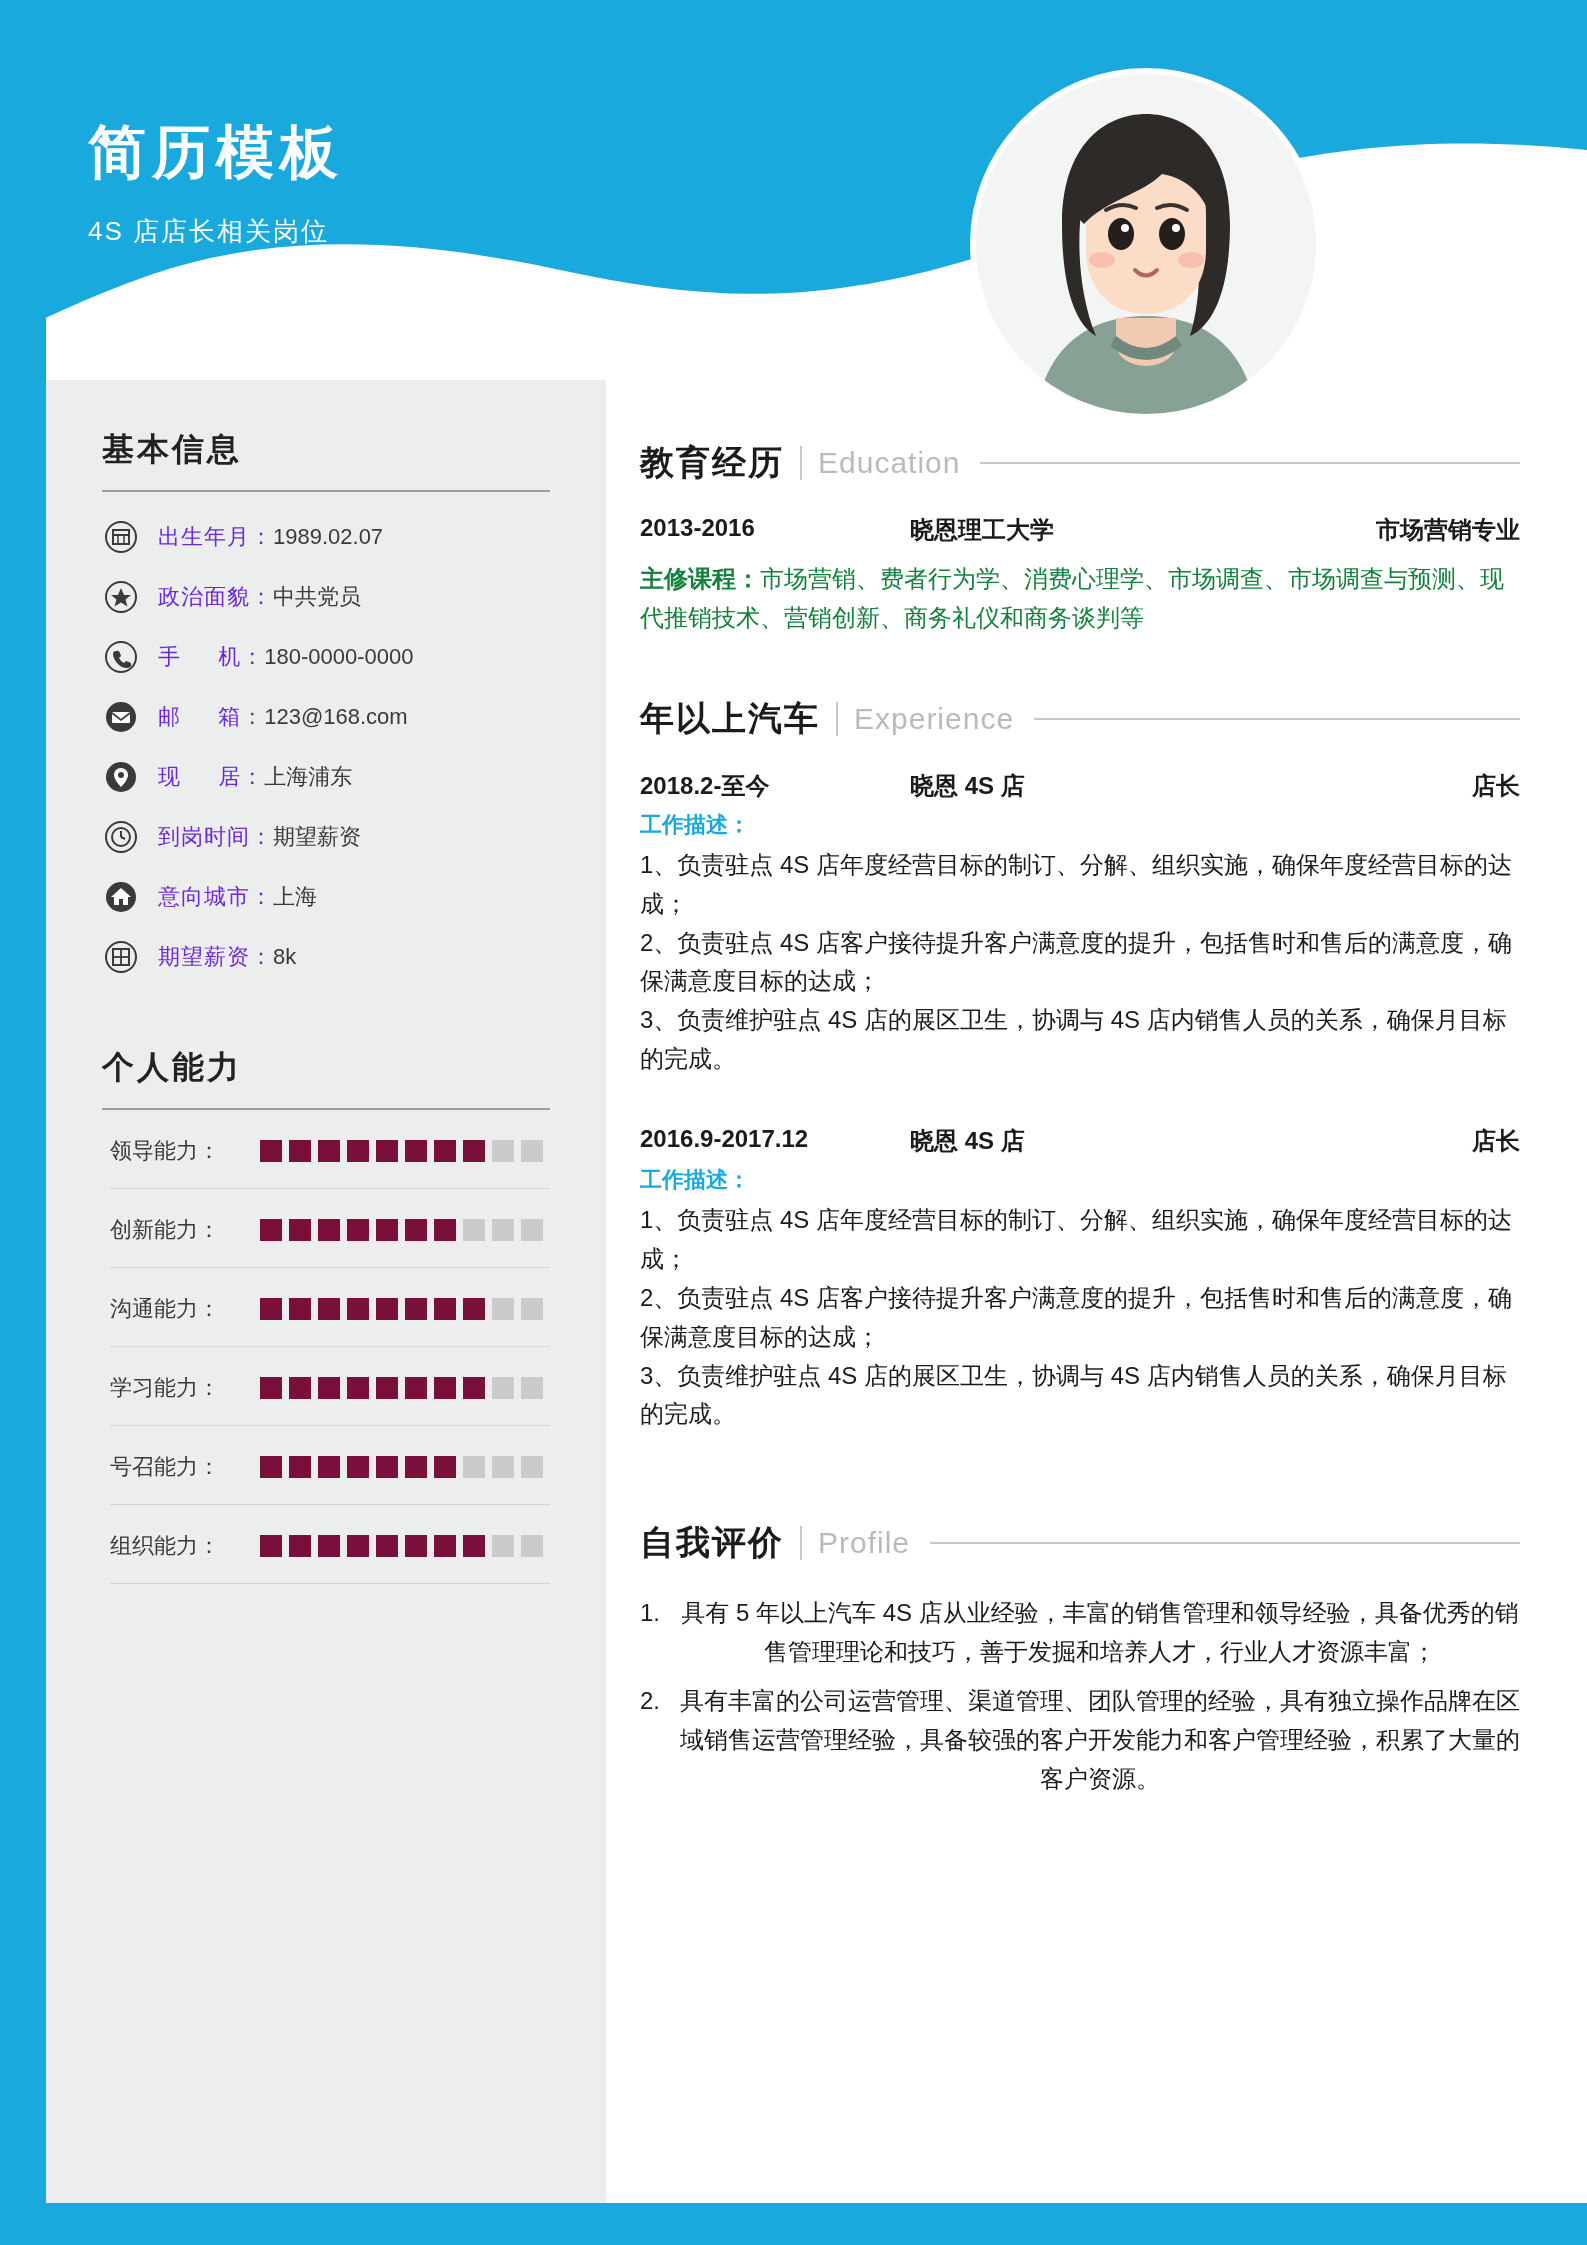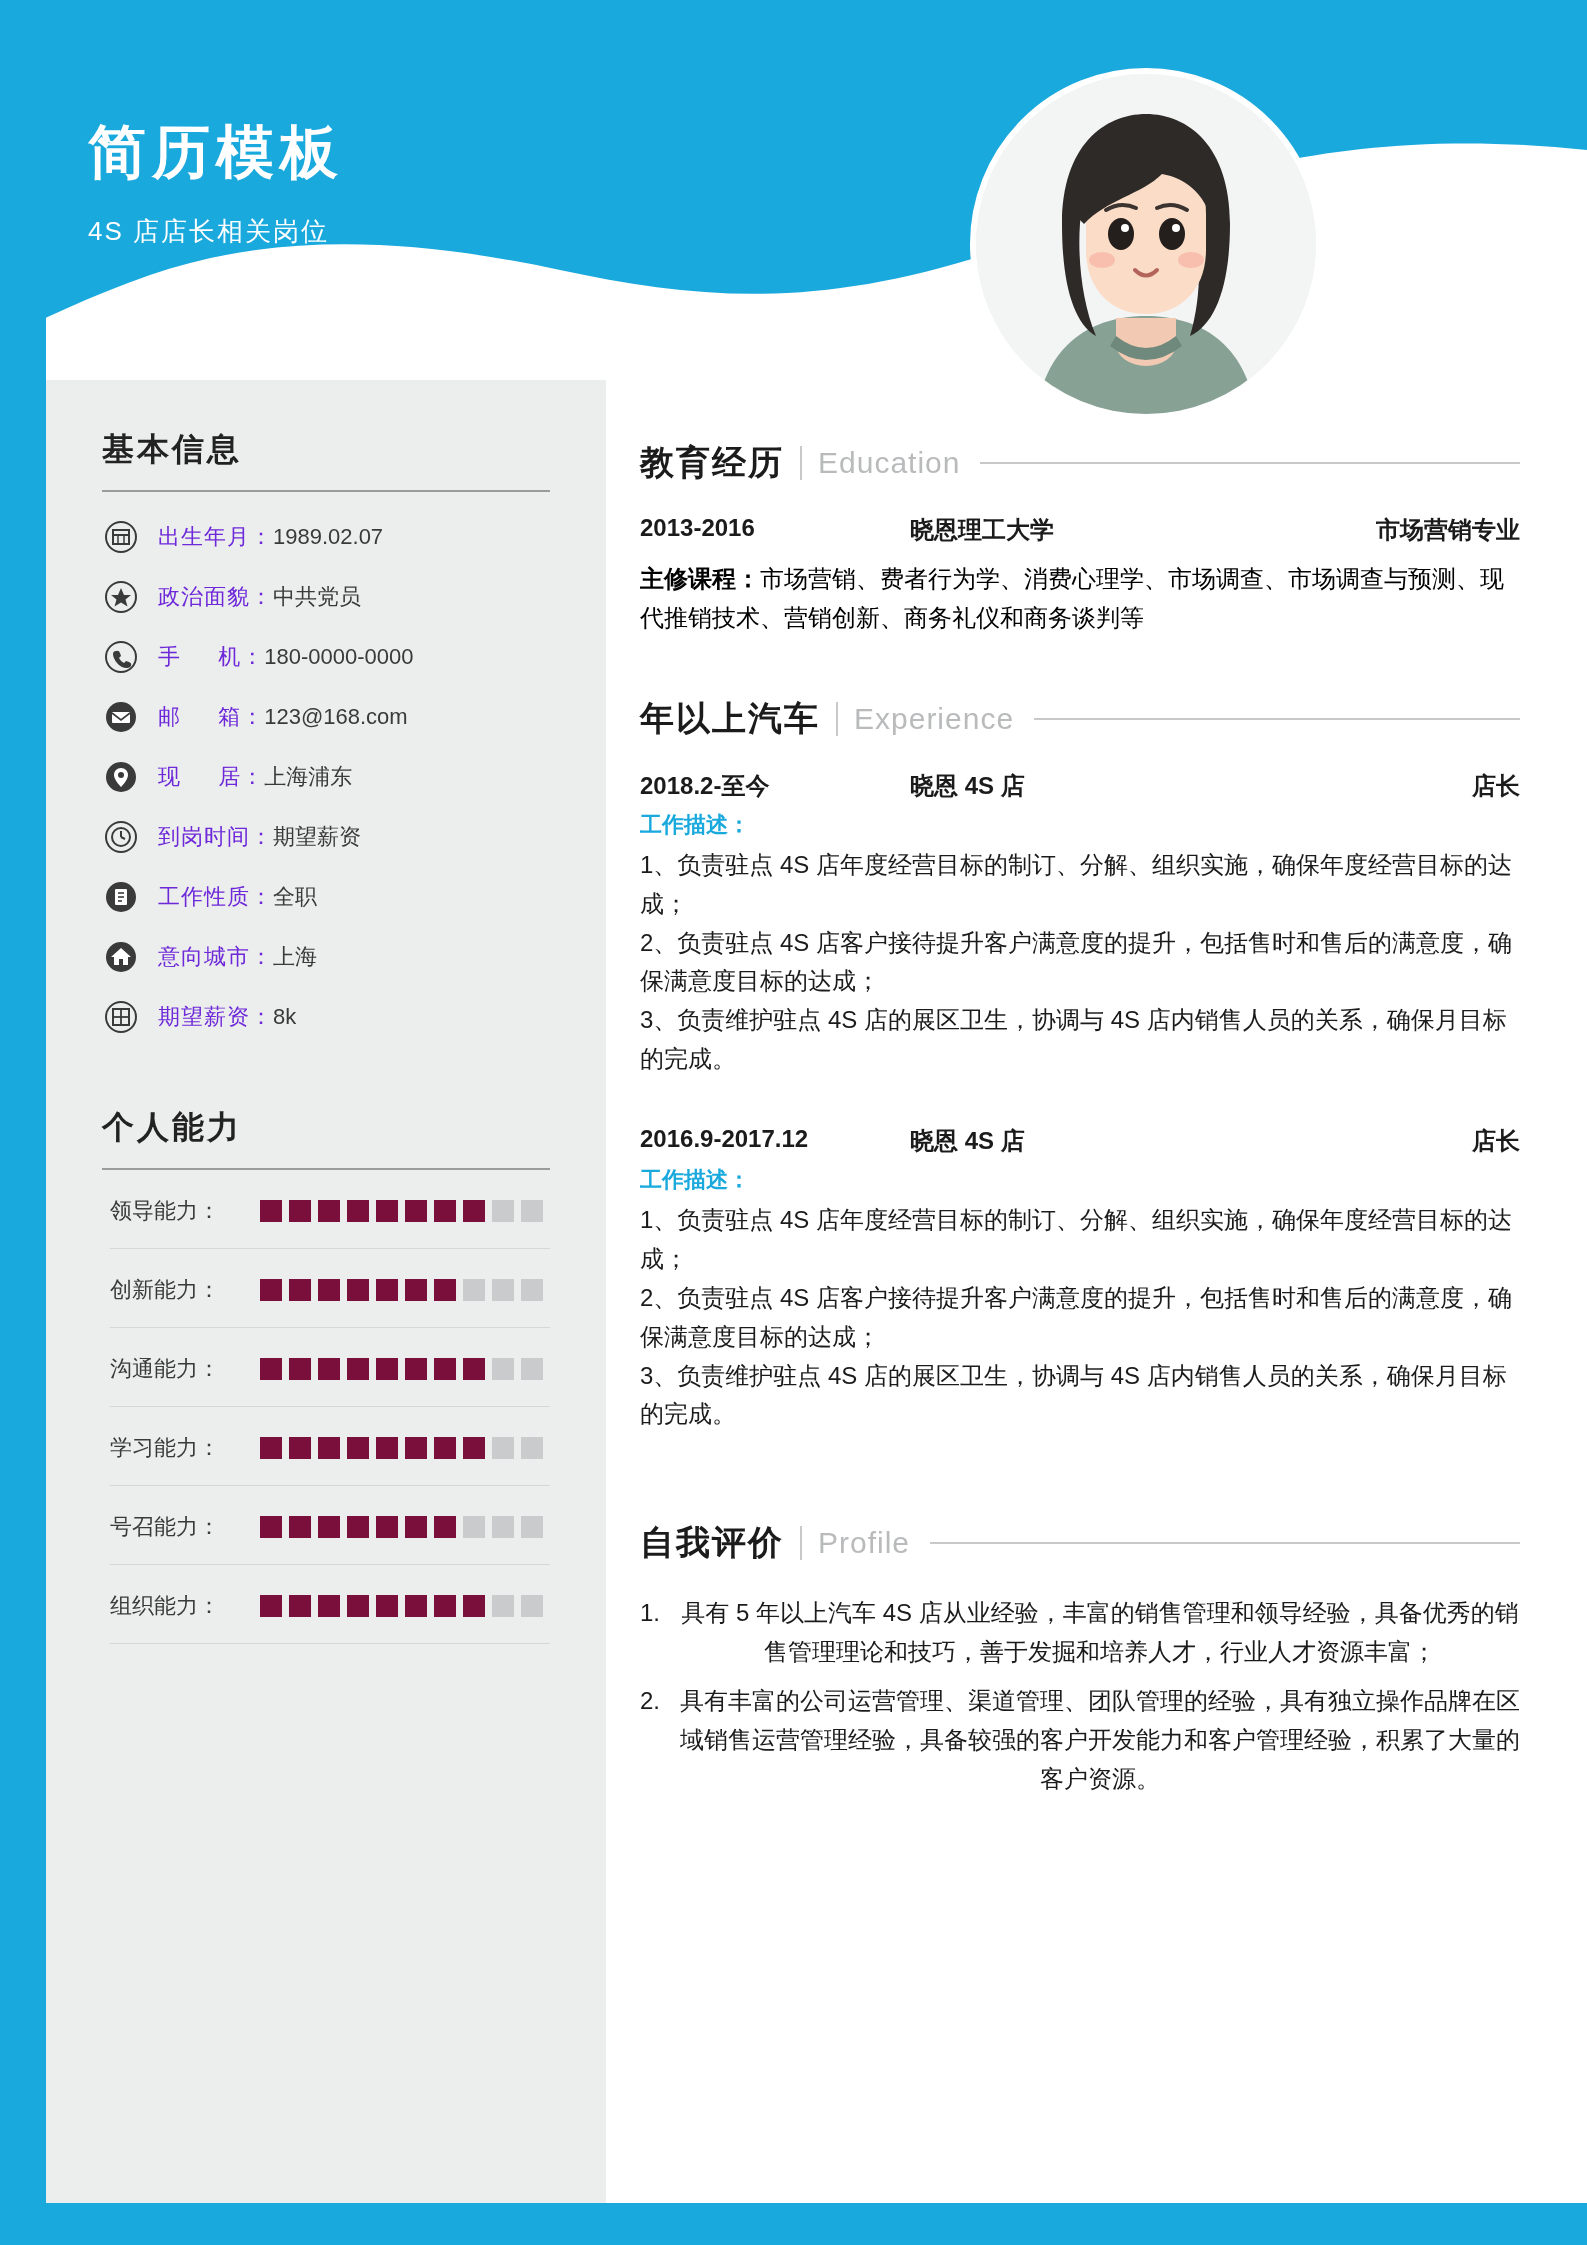--- a/index.html
+++ b/index.html
@@ -87,21 +87,21 @@
   .r-head-cn { font-size:34px; font-weight:bold; color:#1b1b1b; letter-spacing:2px; }
   .r-head-bar { width:2px; height:34px; background:#c8c9ca; margin:0 16px; }
   .r-head-en { font-size:30px; color:#b9babb; letter-spacing:1px; }
   .r-head-line { flex:1; height:2px; background:#c8c9ca; margin-left:20px; }
 
   .edu-row { display:flex; font-size:24px; font-weight:bold; color:#1b1b1b; margin-bottom:14px; }
   .edu-date { width:270px; }
   .edu-school { width:380px; }
   .edu-major { flex:1; text-align:right; }
 
-  .para { font-size:24px; line-height:1.62; color:#000000; }
+  .para { font-size:24px; line-height:1.62; color:#15803d; }
   .para b { font-weight:bold; }
 
   .job { margin-bottom:46px;margin-top:16px; }
   .job-row { display:flex; font-size:24px; font-weight:bold; color:#1b1b1b; }
   .job-date { width:270px; }
   .job-company { width:380px; }
   .job-title { flex:1; text-align:right; }
   .job-desc-label {
     color:#1aa9dd; font-size:22px; font-weight:bold; margin:8px 0 6px 0;
   }
@@ -242,33 +242,20 @@
               <circle cx="17" cy="17" r="15" fill="none" stroke="#3a3a3a" stroke-width="2"></circle>
               <circle cx="17" cy="17" r="9" fill="none" stroke="#3a3a3a" stroke-width="2"></circle>
               <line x1="17" y1="17" x2="17" y2="11" stroke="#3a3a3a" stroke-width="2"></line>
               <line x1="17" y1="17" x2="21" y2="19" stroke="#3a3a3a" stroke-width="2"></line>
             </svg>
         </span>
         <span class="info-label">到岗时间：</span>
         <span class="info-value">期望薪资</span>
       </li>
 
-      <li class="info-item">
-        <span class="ic">
-          <svg width="34" height="34" viewBox="0 0 34 34">
-              <circle cx="17" cy="17" r="15" fill="#3a3a3a"></circle>
-              <rect x="11" y="9" width="12" height="16" rx="1" fill="#ffffff"></rect>
-              <line x1="14" y1="13" x2="20" y2="13" stroke="#3a3a3a" stroke-width="1.6"></line>
-              <line x1="14" y1="17" x2="20" y2="17" stroke="#3a3a3a" stroke-width="1.6"></line>
-              <line x1="14" y1="21" x2="18" y2="21" stroke="#3a3a3a" stroke-width="1.6"></line>
-            </svg>
-        </span>
-        <span class="info-label">工作性质：</span>
-        <span class="info-value">全职</span>
-      </li>
 
       <li class="info-item">
         <span class="ic">
           <svg width="34" height="34" viewBox="0 0 34 34">
               <circle cx="17" cy="17" r="15" fill="#3a3a3a"></circle>
               <path d="M17 8 L27 17 h-3 v8 h-14 v-8 h-3 Z" fill="#ffffff"></path>
               <rect x="15" y="19" width="4" height="6" fill="#3a3a3a"></rect>
             </svg>
         </span>
         <span class="info-label">意向城市：</span>

